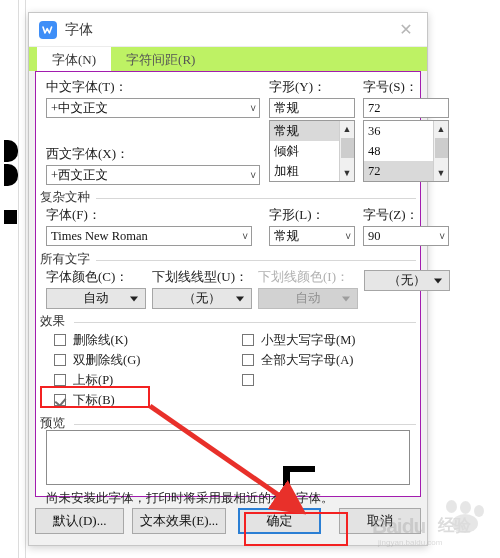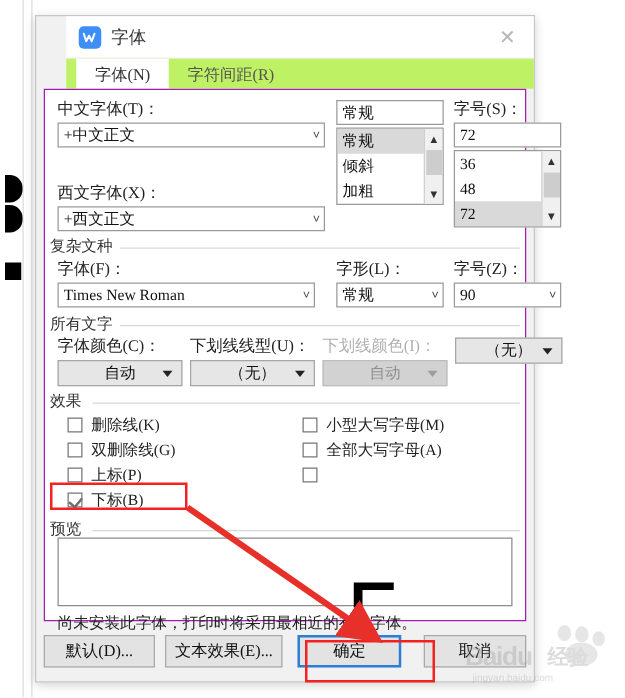--- a/index.html
+++ b/index.html
@@ -16,21 +16,20 @@
   #bg-doc { position:absolute; inset:0; background:#ffffff; }
   #bg-doc .pageline { position:absolute; top:0; bottom:0; width:1px; background:#dcdcdc; }
   #bg-doc .glyph { position:absolute; background:#000; }
 
   
   #dialog {
     position:absolute; left:28px; top:12px; width:400px; height:534px;
     background:#f1f1f1;
     border:1px solid #c6c6c6;
     box-shadow:0 2px 8px rgba(0,0,0,0.18);
-    padding-left:24px;
   }
   #titlebar {
     height:34px; background:#ffffff;
     display:flex; align-items:center; padding:0 6px 0 10px;
     border-bottom:1px solid #ececec;
   }
   .wps-icon {
     width:18px; height:18px; border-radius:4px; background:#3e8ef7;
     display:flex; align-items:center; justify-content:center; flex:0 0 auto;
   }
@@ -217,20 +216,21 @@
         <span class="chev">˅</span>
       </div>
       <div class="lbl" style="margin-top:27px;">西文字体(X)：</div>
       <div class="combo" style="margin-top:2px;">
         <span>+西文正文</span>
         <span class="chev">˅</span>
       </div>
     </div>
 
     <div style="position:absolute; left:233px; top:6px; width:86px;">
+      <div class="lbl">字形(Y)：</div>
       <div class="combo" style="margin-top:2px; padding-right:4px;">
         <span>常规</span>
       </div>
       <div class="listbox" style="margin-top:2px; height:62px;">
         <div class="opt sel">常规</div>
         <div class="opt">倾斜</div>
         <div class="opt">加粗</div>
         <div class="scroll">
           <div class="btn">▲</div>
           <div class="thumb"></div>

